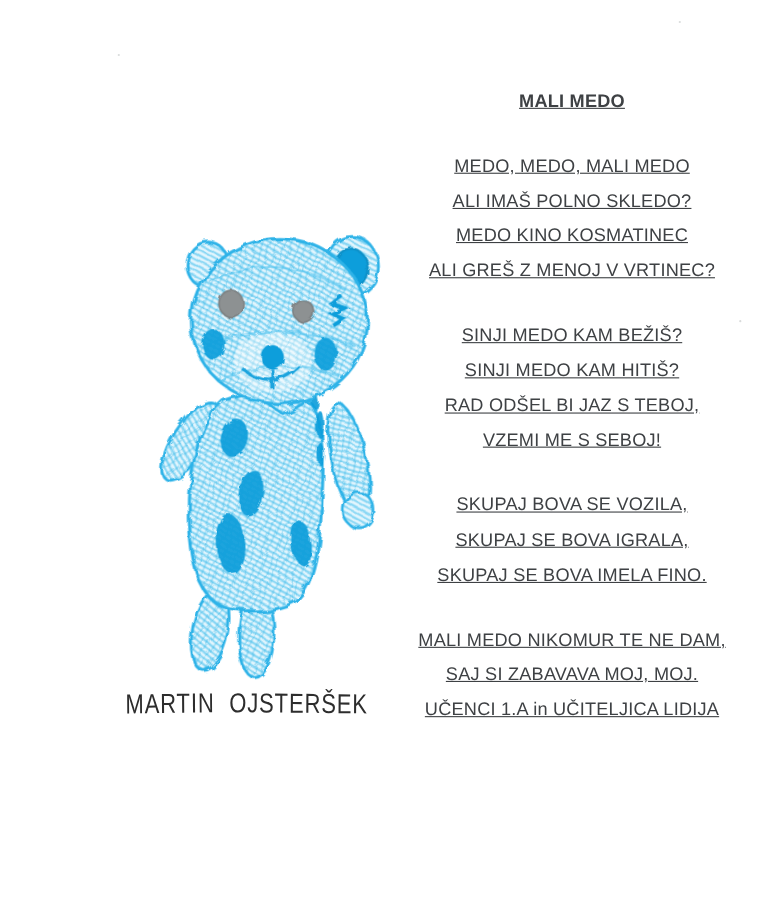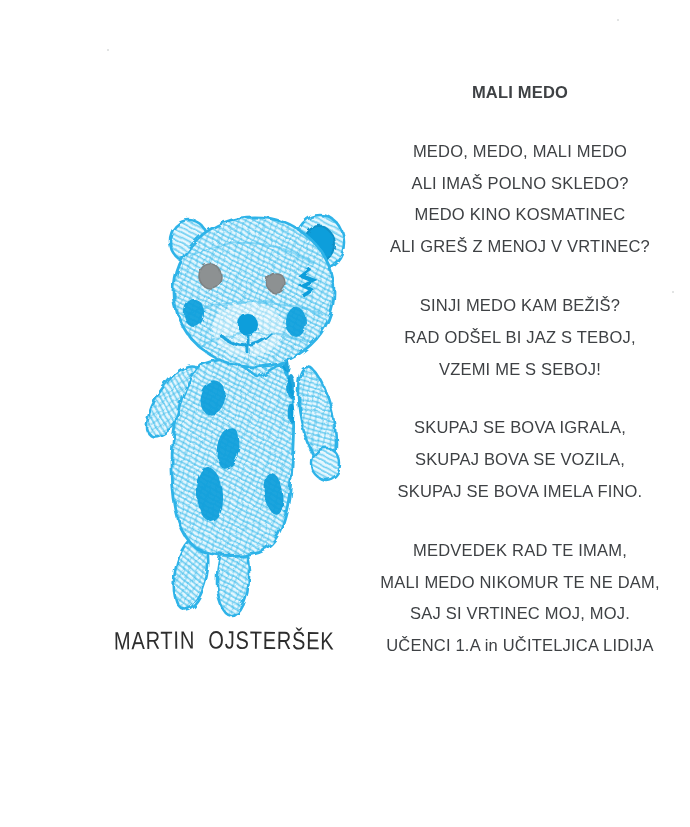--- a/index.html
+++ b/index.html
@@ -5,21 +5,21 @@
   html,body{margin:0;padding:0;}
   body{
     width:690px;height:827px;position:relative;background:#ffffff;
     font-family:"Liberation Sans",sans-serif;overflow:hidden;
   }
   .page{position:absolute;inset:0;background:#ffffff;}
   
   .poem{
     position:absolute;left:355px;top:77px;width:330px;
     text-align:center;color:#3e4144;
-    font-size:16.5px;letter-spacing:.2px;
+    font-size:16.5px;letter-spacing:.2px;text-decoration:underline;
   }
   .poem-title{font-weight:bold;line-height:32px;margin:0;font-size:16.5px;}
   .poem p{margin:0;line-height:31.8px;white-space:nowrap;}
   .stanza{margin-top:27px;}
   .credit{margin-top:28px;line-height:32px;white-space:nowrap;text-align:center;}
   
   .bear-svg{position:absolute;left:98px;top:196px;width:290px;height:460px;}
   .signature{
     position:absolute;left:114px;top:626px;display:flex;gap:17px;
     color:#2d2d2d;font-size:25px;font-weight:500;letter-spacing:1px;
@@ -129,32 +129,32 @@
     <p class="poem-title">MALI MEDO</p>
     <div id="poem-body">
         <div class="stanza">
           <p>MEDO, MEDO, MALI MEDO</p>
           <p>ALI IMAŠ POLNO SKLEDO?</p>
           <p>MEDO KINO KOSMATINEC</p>
           <p>ALI GREŠ Z MENOJ V VRTINEC?</p>
         </div>
         <div class="stanza">
           <p>SINJI MEDO KAM BEŽIŠ?</p>
+          <p>SINJI MEDO KAM HITIŠ?</p>
           <p>RAD ODŠEL BI JAZ S TEBOJ,</p>
           <p>VZEMI ME S SEBOJ!</p>
         </div>
         <div class="stanza">
+          <p>SKUPAJ BOVA SE VOZILA,</p>
           <p>SKUPAJ SE BOVA IGRALA,</p>
-          <p>SKUPAJ BOVA SE VOZILA,</p>
           <p>SKUPAJ SE BOVA IMELA FINO.</p>
         </div>
         <div class="stanza">
-          <p>MEDVEDEK RAD TE IMAM,</p>
           <p>MALI MEDO NIKOMUR TE NE DAM,</p>
-          <p>SAJ SI VRTINEC MOJ, MOJ.</p>
+          <p>SAJ SI ZABAVAVA MOJ, MOJ.</p>
         </div>
       </div>
     <p class="credit">UČENCI 1.A in UČITELJICA LIDIJA</p>
   </div>
 
   <div class="speck" style="left:617px;top:19px;width:2px;height:2px;"></div>
   <div class="speck" style="left:107px;top:49px;width:2px;height:2px;"></div>
   <div class="speck" style="left:672px;top:291px;width:2px;height:2px;"></div>
 </div>
 

